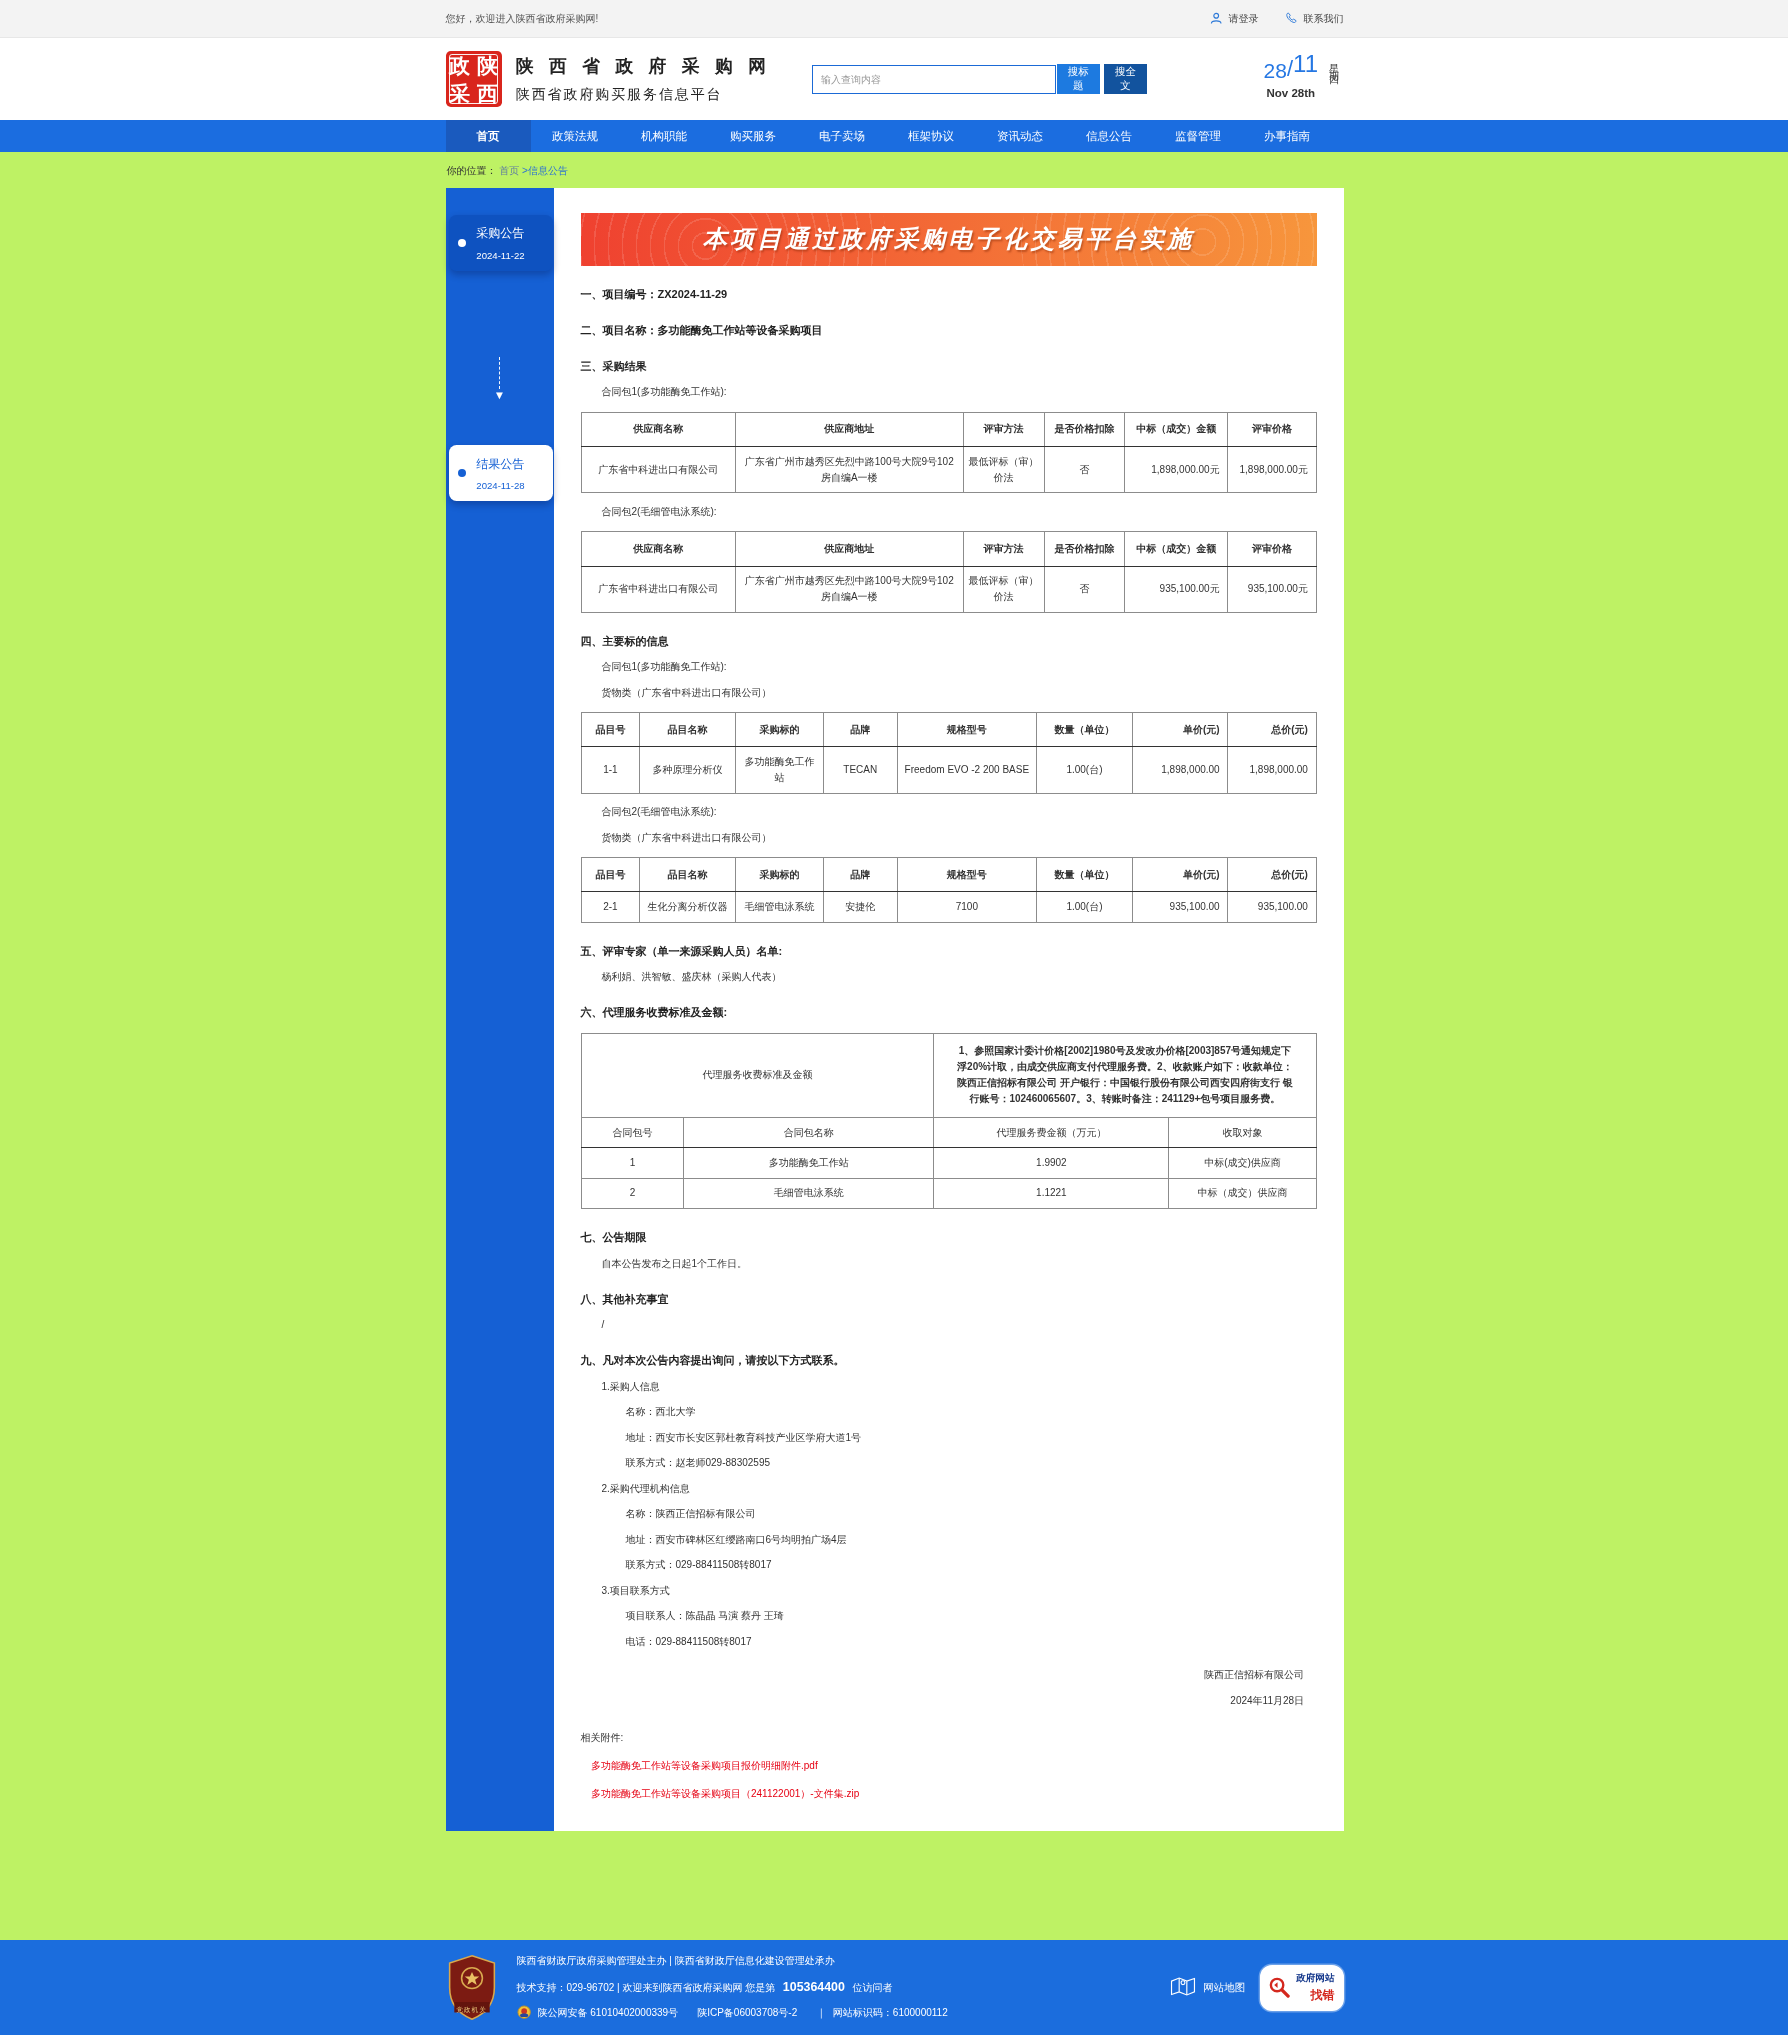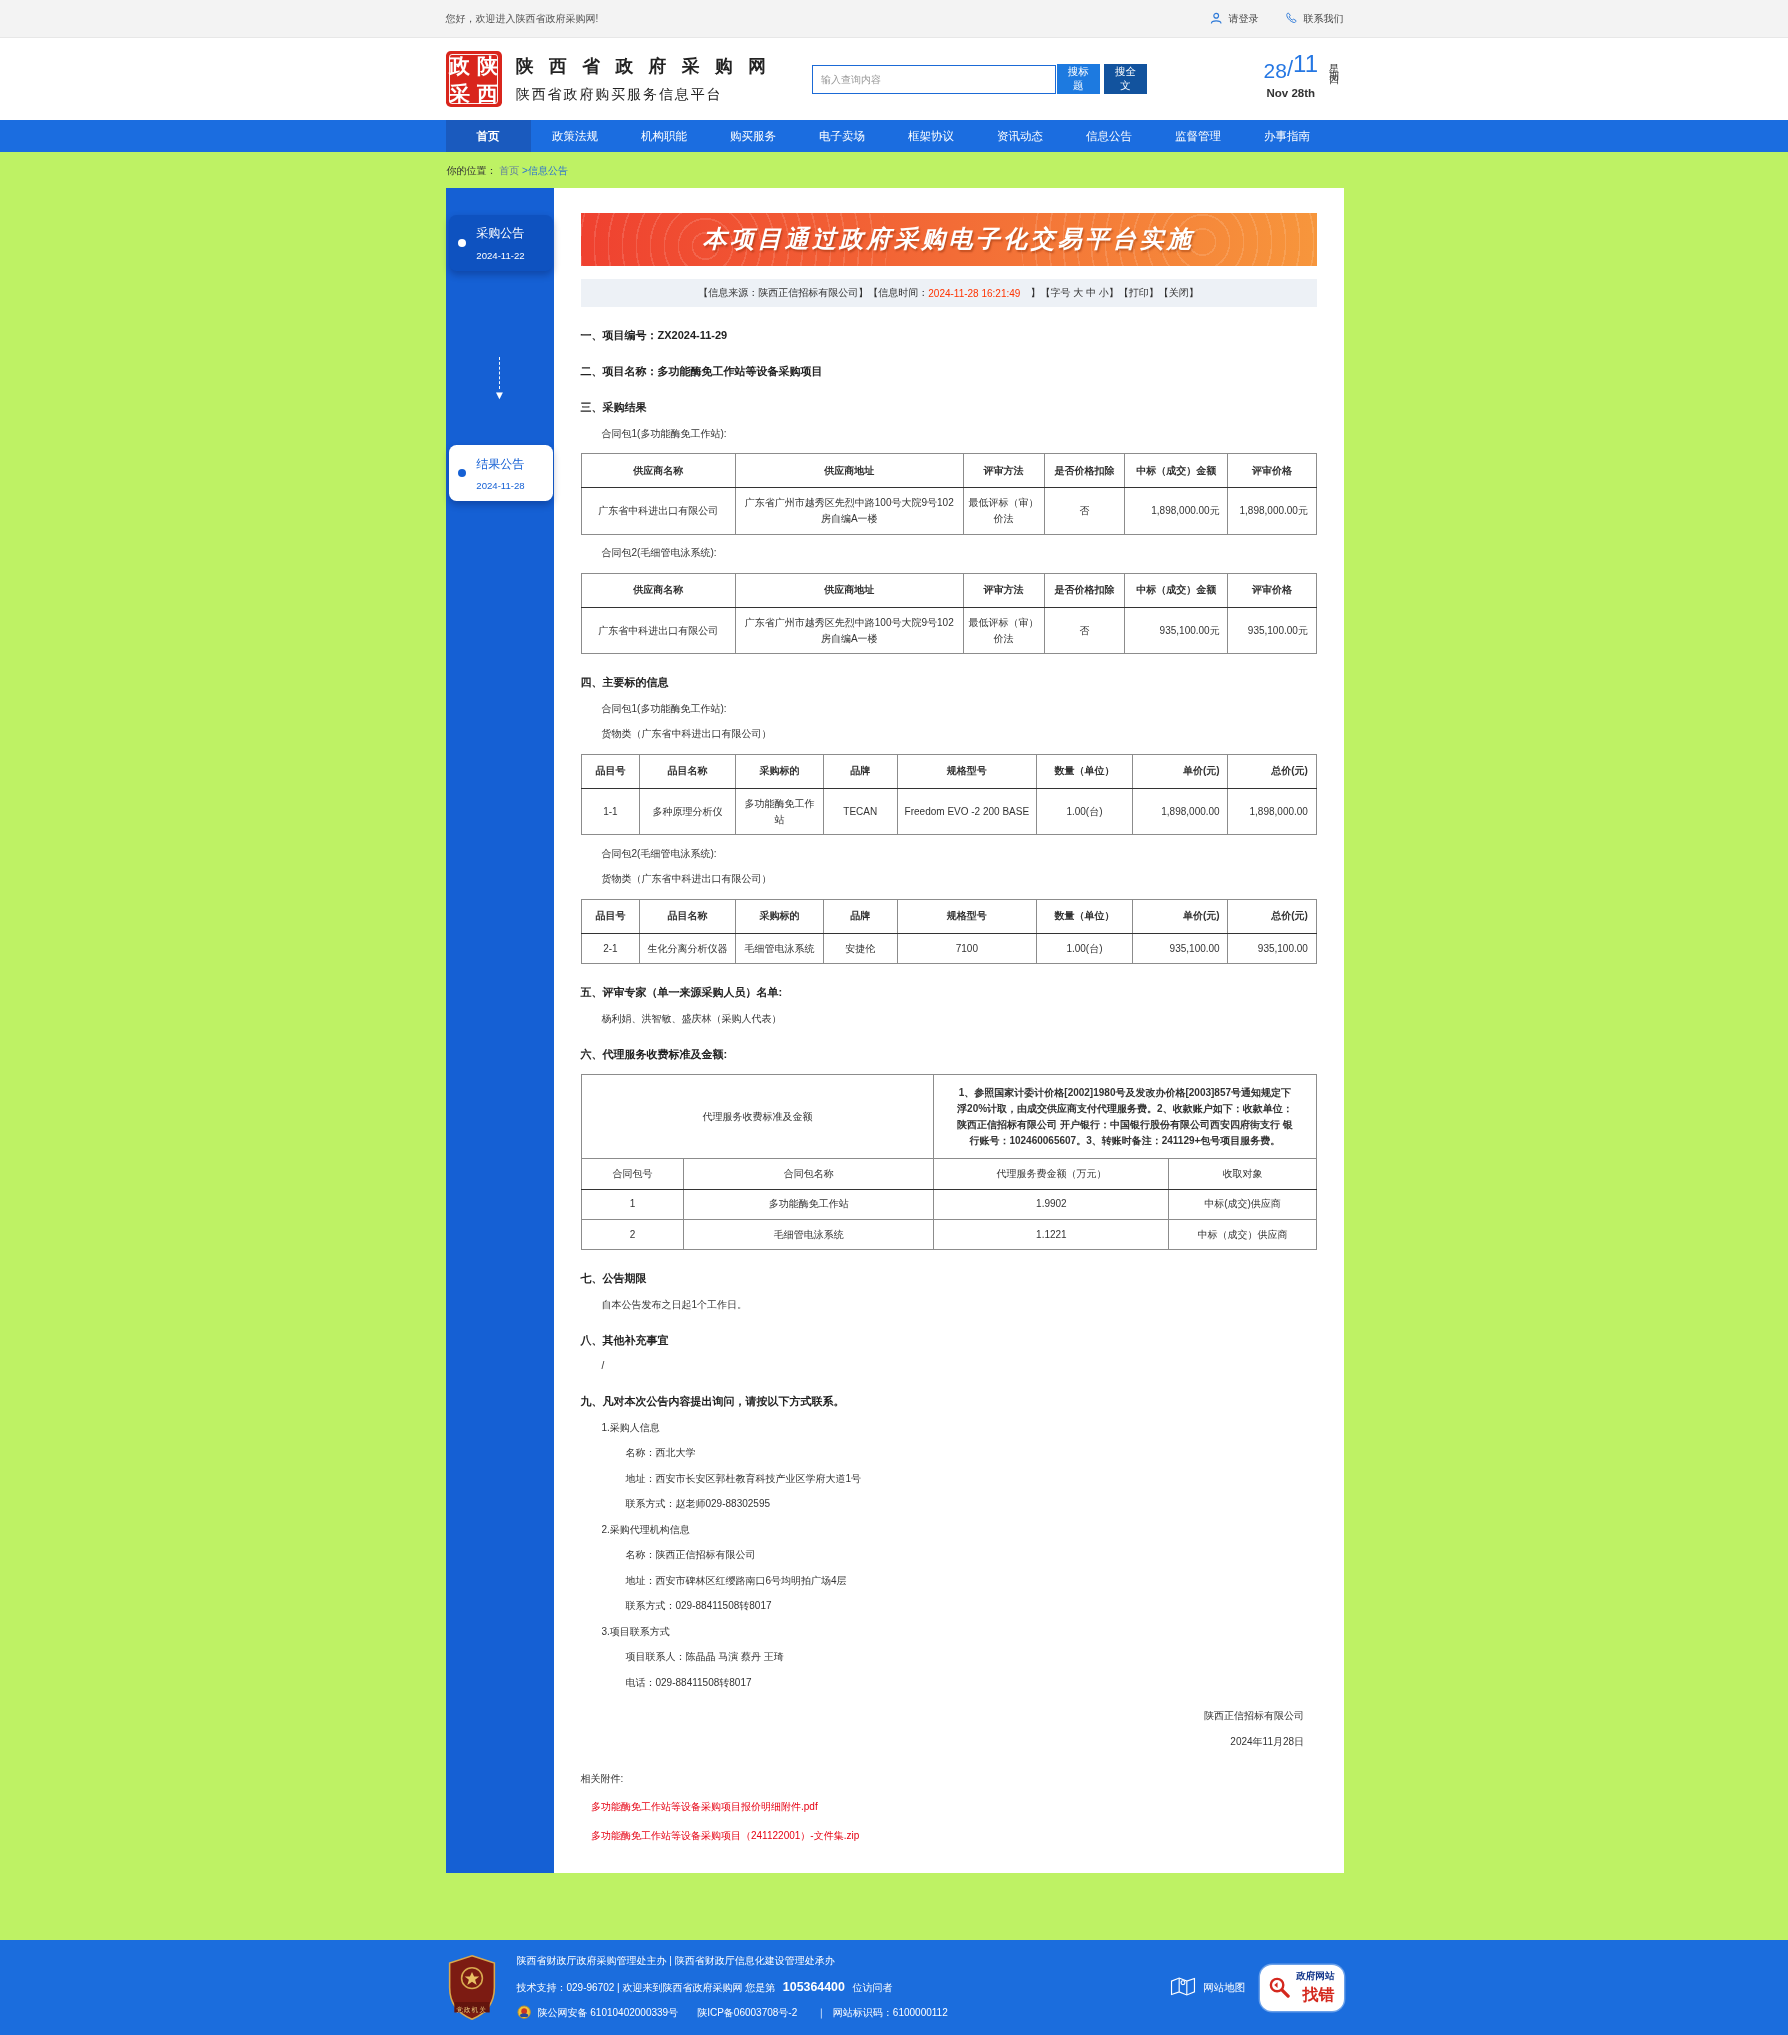--- a/index.html
+++ b/index.html
@@ -93,21 +93,21 @@
   .flines{color:#fff;font-size:10px;}
   .flines p{margin:0;}
   .flines .fl2{margin-top:11.5px;}
   .flines .fl3{margin-top:10.5px;display:flex;align-items:center;gap:6.7px;}
   .visitor{font-weight:bold;font-size:12.4px;margin:0 4.8px;}
   .fright{margin-left:auto;display:flex;align-items:center;gap:14.3px;}
   .sitemap{display:flex;align-items:center;gap:7.6px;color:#fff;font-size:10.5px;cursor:pointer;}
   .finderr{width:84px;height:46px;background:#fff;border-radius:12px;display:flex;align-items:center;justify-content:center;gap:5.7px;cursor:pointer;box-shadow:0 0 0 1.4px rgba(255,255,255,.35);}
   .finderr-texts{display:flex;flex-direction:column;align-items:flex-end;}
   .ferr1{font-size:9.6px;font-weight:bold;color:#15388c;}
-  .ferr2{font-size:16px;font-weight:bold;color:#d4281e;margin-top:2px;}
+  .ferr2{font-size:12px;font-weight:bold;color:#d4281e;margin-top:2px;}
   .bspan{margin-right:12.4px;}
 </style>
 </head>
 <body>
 
 <div class="topbar">
   <div class="container topbar-inner">
     <span>您好，欢迎进入陕西省政府采购网!</span>
     <div class="top-right">
       <span class="top-link">
@@ -202,29 +202,20 @@
         <div class="pill pill2">
           <span class="dot"></span>
           <div class="t">结果公告</div>
           <div class="d">2024-11-28</div>
         </div>
       </div>
 
       <div class="card">
         <div class="banner">
           <span class="banner-text">本项目通过政府采购电子化交易平台实施</span>
-        </div>
-        <div class="meta">
-          <span>【信息来源：陕西正信招标有限公司】</span>
-          <span>【信息时间：</span>
-          <span class="red">2024-11-28 16:21:49</span>
-          <span>　】</span>
-          <span class="ctrl">【字号 大 中 小】</span>
-          <span class="ctrl">【打印】</span>
-          <span class="ctrl">【关闭】</span>
         </div>
 
         <div class="article">
           <h3 class="sec">一、项目编号：ZX2024-11-29</h3>
           <h3 class="sec">二、项目名称：多功能酶免工作站等设备采购项目</h3>
           <h3 class="sec">三、采购结果</h3>
 
           <p class="para ind1">合同包1(多功能酶免工作站):</p>
           <table class="tbl">
             <colgroup>

